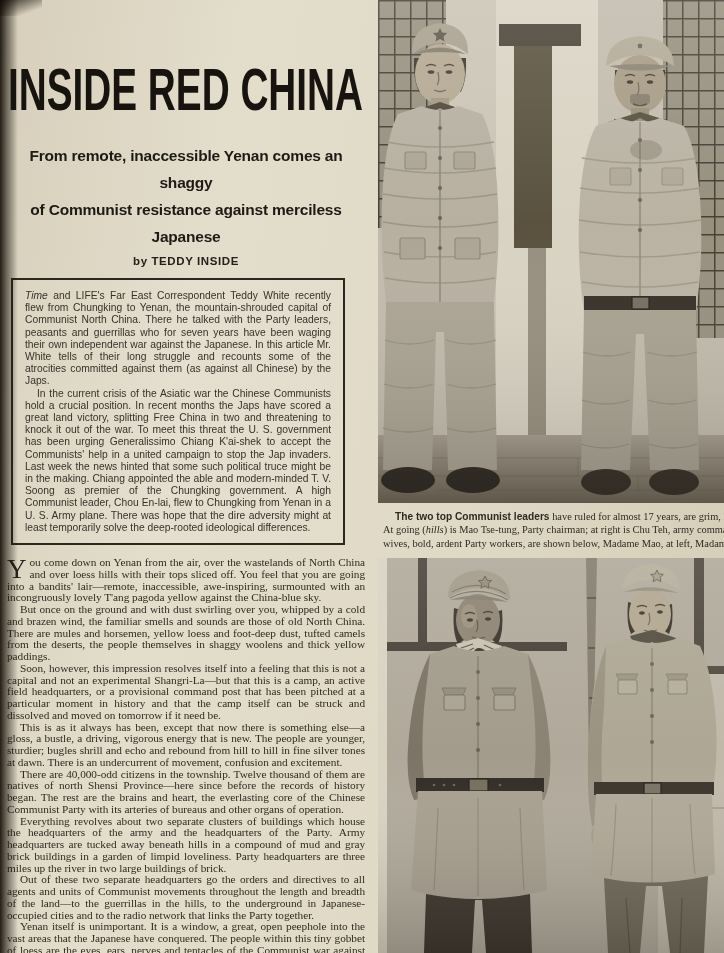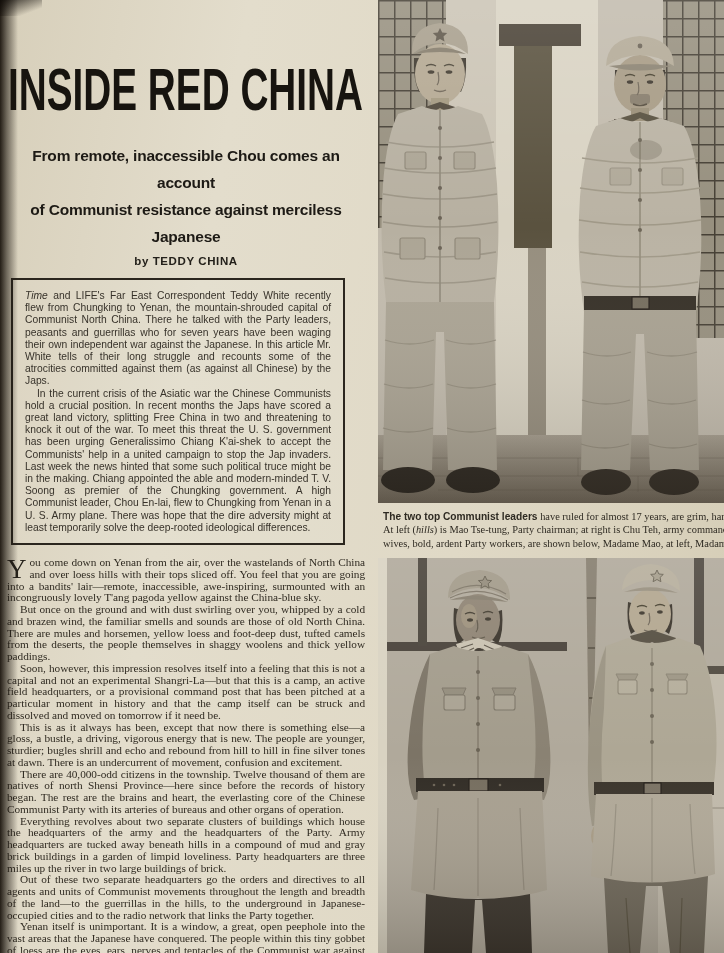--- a/index.html
+++ b/index.html
@@ -24,41 +24,41 @@
   .intro-box p.p2{text-indent:12px;}
   .article{margin-top:12px;width:358px;font-size:11.3px;line-height:11.75px;text-align:justify;
            color:#302b22;letter-spacing:-.05px;}
   .article p{margin:0;text-indent:13px;}
   .article p.first{text-indent:0;}
   .dropcap{float:left;font-size:27px;line-height:22px;padding:1px 3px 0 0;color:#26221b;}
   .right-col{position:absolute;left:378px;top:0;width:346px;height:953px;}
   .photo{display:block;}
   .caption{height:55px;overflow:hidden;padding:7px 0 0 5px;box-sizing:border-box;}
   .cap-line{white-space:nowrap;font-size:10.4px;line-height:13.4px;color:#2e2a22;}
-  .cap-lead{font-family:"Liberation Sans",sans-serif;font-weight:bold;font-size:10.2px;}
+  .cap-lead{font-family:"Liberation Sans",sans-serif;font-weight:bold;font-size:10.2px;margin-left:12px;}
 </style>
 </head>
 <body>
 
 <div class="page">
 
   <div class="left-col">
 
     <div class="title-wrap">
       <svg width="358" height="52" viewBox="0 0 358 52">
         <text x="1" y="46" textLength="355" lengthAdjust="spacingAndGlyphs" font-family="Liberation Sans, sans-serif" font-weight="bold" font-size="60" fill="#17140f">INSIDE RED CHINA</text>
       </svg>
     </div>
 
     <div class="subtitle">
-      <div>From remote, inaccessible Chou comes an account</div>
+      <div>From remote, inaccessible Yenan comes an shaggy</div>
       <div>of Communist resistance against merciless Japanese</div>
     </div>
 
-    <div class="byline">by TEDDY CHINA</div>
+    <div class="byline">by TEDDY INSIDE</div>
 
     <div class="intro-box">
       <p class="p1"><i>Time</i><span> and LIFE's Far East Correspondent Teddy White recently flew from Chungking to Yenan, the mountain-shrouded capital of Communist North China. There he talked with the Party leaders, peasants and guerrillas who for seven years have been waging their own independent war against the Japanese. In this article Mr. White tells of their long struggle and recounts some of the atrocities committed against them (as against all Chinese) by the Japs.</span></p>
       <p class="p2">In the current crisis of the Asiatic war the Chinese Communists hold a crucial position. In recent months the Japs have scored a great land victory, splitting Free China in two and threatening to knock it out of the war. To meet this threat the U. S. government has been urging Generalissimo Chiang K'ai-shek to accept the Communists' help in a united campaign to stop the Jap invaders. Last week the news hinted that some such political truce might be in the making. Chiang appointed the able and modern-minded T. V. Soong as premier of the Chungking government. A high Communist leader, Chou En-lai, flew to Chungking from Yenan in a U. S. Army plane. There was hope that the dire adversity might at least temporarily solve the deep-rooted ideological differences.</p>
     </div>
 
     <div class="article">
       <p class="first"><span class="dropcap">Y</span><span>ou come down on Yenan from the air, over the wastelands of North China and over loess hills with their tops sliced off. You feel that you are going into a bandits' lair—remote, inaccessible, awe-inspiring, surmounted with an incongruously lovely T'ang pagoda yellow against the China-blue sky.</span></p>
       <p>But once on the ground and with dust swirling over you, whipped by a cold and brazen wind, the familiar smells and sounds are those of old North China. There are mules and horsemen, yellow loess and foot-deep dust, tufted camels from the deserts, the people themselves in shaggy woolens and thick yellow paddings.</p>
       <p>Soon, however, this impression resolves itself into a feeling that this is not a capital and not an experimental Shangri-La—but that this is a camp, an active field headquarters, or a provisional command post that has been pitched at a particular moment in history and that the camp itself can be struck and dissolved and moved on tomorrow if it need be.</p>
@@ -164,21 +164,21 @@
         <path d="M206 310 L203 470 L252 470 L258 334 L266 334 L272 470 L321 470 L318 310 Z" fill="#a9a292"></path>
         <path d="M205 352 Q229 360 253 352 M269 352 Q293 360 319 352 M204 400 Q228 408 252 400 M270 400 Q294 408 318 400 M203 444 Q227 452 251 444 M271 444 Q295 452 319 444" stroke="#938c7c" stroke-width="1.3" fill="none"></path>
         <ellipse cx="228" cy="482" rx="25" ry="13" fill="#332d25"></ellipse>
         <ellipse cx="296" cy="482" rx="25" ry="13" fill="#332d25"></ellipse>
       </g>
       <rect width="346" height="503" fill="url(#vig)"></rect>
     </svg>
 
     <div class="caption">
       <div class="cap-line"><span class="cap-lead">The two top Communist leaders</span><span> have ruled for almost 17 years, are grim, hardheaded, tough.</span></div>
-      <div class="cap-line"><span>At left (</span><i>hills</i><span>) is Mao Tse-tung, Party chairman; at right is Chu Teh, army commander. Their</span></div>
+      <div class="cap-line"><span>At going (</span><i>hills</i><span>) is Mao Tse-tung, Party chairman; at right is Chu Teh, army commander. Their</span></div>
       <div class="cap-line">wives, bold, ardent Party workers, are shown below, Madame Mao, at left, Madame Chu, right.</div>
     </div>
 
     <svg class="photo" width="346" height="395" viewBox="0 0 346 395">
       <defs>
         <linearGradient id="vig2" x1="0" y1="0" x2="0" y2="1">
           <stop offset="0" stop-color="#ffffff" stop-opacity=".1"></stop>
           <stop offset=".5" stop-color="#ffffff" stop-opacity="0"></stop>
           <stop offset="1" stop-color="#241f18" stop-opacity=".22"></stop>
         </linearGradient>

